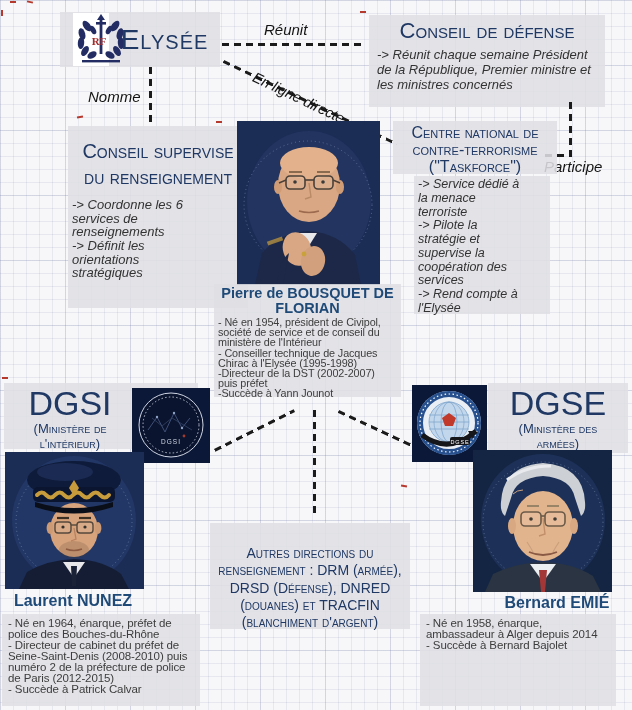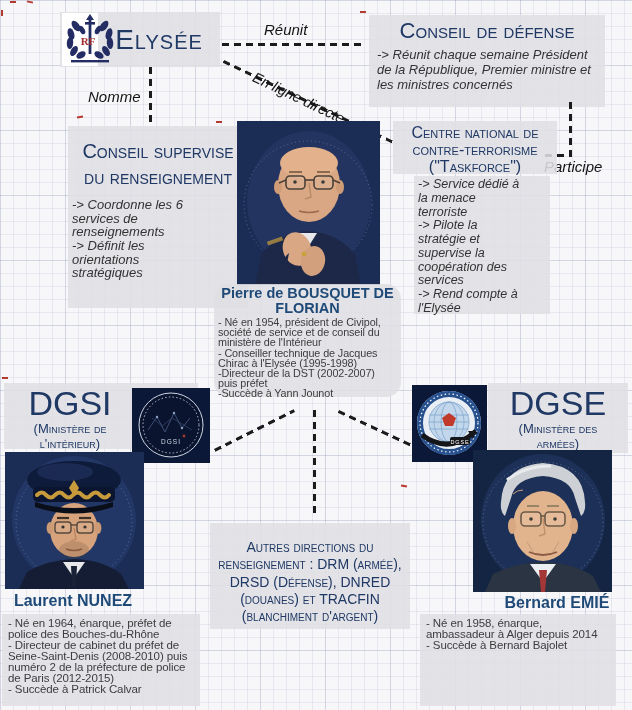--- a/index.html
+++ b/index.html
@@ -17,51 +17,51 @@
   .abs{position:absolute;}
   .panel{position:absolute;background:rgba(223,223,228,0.88);}
   .photo{position:absolute;overflow:hidden;}
   .photo svg{display:block;}
   .logo{position:absolute;}
   
   .h-el{font-variant:small-caps;font-size:28px;color:#1f3864;letter-spacing:1px;line-height:1;}
   .h2{font-variant:small-caps;font-size:22px;color:#1f3864;text-align:center;line-height:1.1;margin-top:2px;}
   .h3{font-variant:small-caps;font-size:20px;color:#1f3864;text-align:center;line-height:1.3;margin:12px 4px 6px;}
   .h4{font-variant:small-caps;font-size:16px;color:#1f3864;text-align:center;line-height:1.07;padding-top:3px;}
-  .h5{font-variant:small-caps;font-size:14px;color:#1f3864;text-align:center;line-height:1.24;padding-top:16px;}
+  .h5{font-variant:small-caps;font-size:14px;color:#1f3864;text-align:center;line-height:1.24;padding-top:22px;}
   .h1g{font-size:34px;color:#1f3864;text-align:center;line-height:1.05;padding-top:3px;}
   .sub{font-variant:small-caps;font-size:13px;color:#1f3864;text-align:center;line-height:1.15;}
   .desc{font-style:italic;color:#333;font-size:13px;line-height:1.12;}
   .desc .b{margin:0;}
   .lbl{position:absolute;font-style:italic;font-size:15px;color:#141414;white-space:nowrap;}
   .pname{font-weight:bold;color:#1f4a78;text-align:center;}
   .bio{color:#3d3d3d;font-size:11.5px;line-height:11px;letter-spacing:-0.1px;}
   .bio .bl{margin:0;}
   
   .dash-h{position:absolute;height:3px;background:repeating-linear-gradient(90deg,#1b1b1b 0 7px,transparent 7px 12px);}
   .dash-v{position:absolute;width:3px;background:repeating-linear-gradient(180deg,#1b1b1b 0 7px,transparent 7px 12px);}
   
   .box-elysee{left:60px;top:12px;width:160px;height:55px;display:flex;align-items:center;}
-  .logo-elysee{width:36px;height:53px;background:#fff;margin-left:2px;flex:0 0 auto;}
+  .logo-elysee{width:36px;height:53px;background:#fff;margin-left:13px;flex:0 0 auto;}
   .t-elysee{flex:1;text-align:center;}
   .line-reunit{left:222px;top:43px;width:144px;}
   .lbl-reunit{left:264px;top:21px;text-align:right;}
   .box-cdd{left:369px;top:15px;width:236px;height:92px;padding:2px 8px;box-sizing:border-box;}
   .box-cdd .desc{margin-top:5px;font-size:13px;line-height:1.14;}
   .lbl-nomme{left:88px;top:88px;}
   .line-nomme{left:149px;top:67px;height:56px;}
   .line-eld{left:224px;top:60px;width:192px;transform:rotate(25.5deg);transform-origin:0 0;}
   .lbl-eld{left:257px;top:69px;transform:rotate(25.5deg);transform-origin:0 0;font-size:14.5px;}
   .line-part-v{left:569px;top:102px;height:53px;}
   .line-part-h{left:545px;top:154px;width:27px;}
   .lbl-part{left:544px;top:158px;}
   .box-cnr{left:68px;top:126px;width:180px;height:182px;box-sizing:border-box;}
   .box-cnr .desc{width:132px;margin:8px 0 0 4px;font-size:13px;line-height:1.05;}
   .photo-bousquet{left:237px;top:121px;width:143px;height:164px;}
-  .panel-bousquet{left:214px;top:284px;width:187px;height:113px;box-sizing:border-box;border-radius:15px;}
+  .panel-bousquet{left:214px;top:284px;width:187px;height:113px;box-sizing:border-box;}
   .panel-bousquet .pname{font-size:14.5px;line-height:15px;padding-top:2px;}
   .panel-bousquet .bio{font-size:10.8px;line-height:10.2px;padding:1px 4px 0 4px;}
   .box-tf-title{left:393px;top:121px;width:164px;height:53px;box-sizing:border-box;}
   .box-tf-desc{left:414px;top:176px;width:136px;height:138px;box-sizing:border-box;padding:2px 26px 2px 4px;font-size:12.5px;line-height:1.1;}
   .line-c-mid{left:313px;top:410px;height:107px;}
   .line-c-left{left:214px;top:449px;width:89px;transform:rotate(-26.5deg);transform-origin:0 0;}
   .line-c-right{left:339px;top:410px;width:87px;transform:rotate(25deg);transform-origin:0 0;}
   .box-autres{left:210px;top:523px;width:200px;height:106px;box-sizing:border-box;padding:0 6px;}
   .panel-dgsi-head{left:4px;top:383px;width:194px;height:66px;box-sizing:border-box;padding-right:62px;}
   .seal-dgsi{left:132px;top:388px;width:78px;height:75px;}

